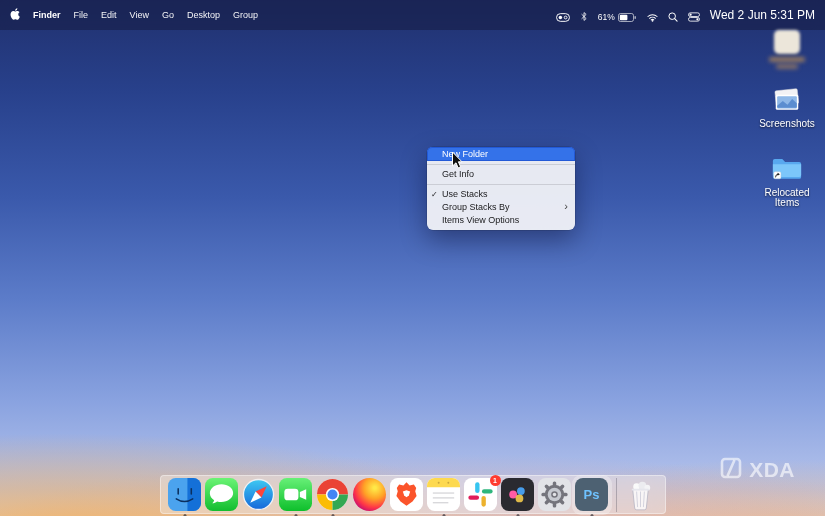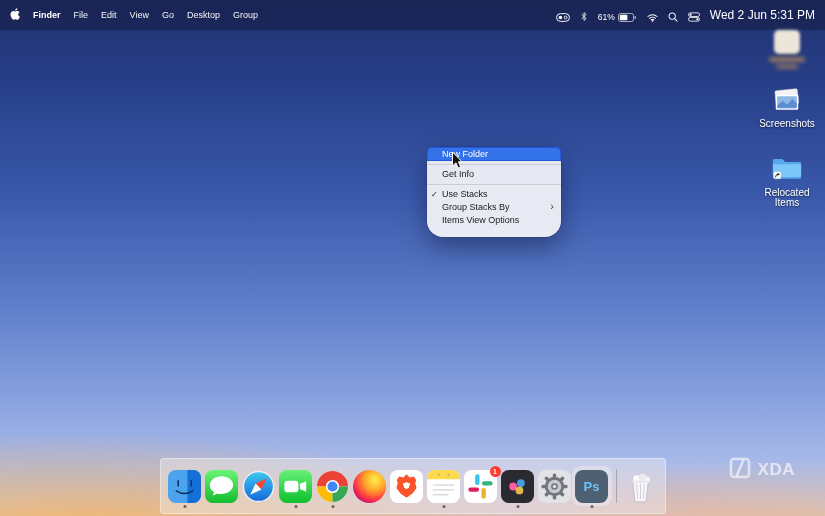--- a/index.html
+++ b/index.html
@@ -30,58 +30,58 @@
   
   .desk-icon { position:absolute; display:flex; flex-direction:column; align-items:center; }
   .desk-label { margin-top:2px; color:#fff; font-size:10px; text-align:center;
     text-shadow:0 1px 2px rgba(0,0,0,0.65); line-height:10px; }
   .blur-blob { width:26px; height:24px; border-radius:5px; background:#ece6da; filter:blur(1.6px); box-shadow:0 1px 2px rgba(0,0,0,0.3); }
   .blur-line { height:5px; border-radius:2px; filter:blur(2px); margin-top:3px; }
   .blur-line.l1 { width:36px; background:rgba(186,142,86,0.75); }
   .blur-line.l2 { width:22px; background:rgba(186,142,86,0.6); margin-top:2px; }
   
   .context-menu {
-    position:absolute; left:427px; top:147px; width:134px;
+    position:absolute; left:427px; top:147px; width:148px;
     background:rgba(246,246,248,0.92); backdrop-filter:blur(18px);
-    border-radius:16px; padding-bottom:10px;
+    border-radius:6px; padding-bottom:3px;
     box-shadow:0 0 0 0.5px rgba(0,0,0,0.22), 0 10px 26px rgba(0,0,30,0.38);
     font-size:9px; color:#1a1a1c;
   }
   .cm-item { position:relative; height:13px; line-height:13px; padding:0 10px 0 15px; white-space:nowrap; }
   .cm-item.highlighted { height:14px; line-height:14px; background:#3472e9; color:#fff;
     border-radius:5px 5px 0 0; box-shadow:inset 0 0 0 1px rgba(20,70,200,0.55); }
   .cm-check { position:absolute; left:4px; top:0; font-size:8px; }
   .cm-chevron { position:absolute; right:7px; top:-1px; font-size:11px; color:#444; }
   .cm-sep { height:1px; background:rgba(0,0,0,0.12); margin:3px 0; }
   
   .cursor { position:absolute; left:451px; top:151px; width:12px; height:19px; pointer-events:none; }
   
   .dock {
     position:absolute; bottom:2px; left:50%; transform:translateX(-50%);
-    display:flex; align-items:center; gap:3px; height:56px; padding:0 7px;
+    display:flex; align-items:center; gap:3px; height:39px; padding:0 7px;
     background:rgba(250,248,250,0.35); border:1px solid rgba(255,255,255,0.4);
     border-radius:4px; backdrop-filter:blur(12px);
   }
   .dock-app { position:relative; width:34px; height:34px; display:flex; align-items:center; justify-content:center; }
   .app-icon { width:33px; height:33px; }
   .app-icon svg { width:100%; height:100%; display:block; }
   .run-dot { position:absolute; bottom:-5px; left:50%; transform:translateX(-50%);
     width:3px; height:3px; border-radius:50%; background:rgba(35,35,45,0.65); }
   .dock-sep { width:1px; height:34px; background:rgba(50,50,70,0.28); margin:0 4px; }
   .badge { position:absolute; top:-3px; right:-3px; width:11px; height:11px; border-radius:50%;
     background:#ff3b30; color:#fff; font-size:7px; line-height:11px; text-align:center; font-weight:bold; }
   .ff { width:33px; height:33px; border-radius:50%;
     background:radial-gradient(circle at 66% 30%, #ffe847 4%, #ffa226 34%, #ff3647 62%, #b5007f 86%, #7a00a8 100%); }
   .ps { width:33px; height:33px; border-radius:8px; background:#001e36; color:#31a8ff;
     display:flex; align-items:center; justify-content:center; font-weight:bold; font-size:13px; }
   .dock-app.selected::before { content:""; position:absolute; inset:-3px;
     background:rgba(255,255,255,0.3); border-radius:9px; }
   
   .watermark { position:absolute; right:30px; bottom:32px; display:flex; align-items:center; gap:6px; }
-  .watermark .wm-text { font-size:17px; font-weight:bold; letter-spacing:0.5px; color:rgba(255,255,255,0.62); }
+  .watermark .wm-text { font-size:21px; font-weight:bold; letter-spacing:0.5px; color:rgba(255,255,255,0.62); }
 </style>
 </head>
 <body>
 
 <div class="menubar">
   <div class="mb-left">
     <span>
       <svg width="10" height="12" viewBox="0 0 14 17">
           <path fill="#fff" d="M11.6 9c0-2 1.6-3 1.7-3.1-.9-1.4-2.4-1.6-2.9-1.6-1.2-.1-2.4.7-3 .7-.6 0-1.6-.7-2.6-.7C3.4 4.3 2.1 5.1 1.4 6.4-.1 8.9 1 12.6 2.4 14.6c.7 1 1.5 2.1 2.6 2.1 1 0 1.4-.7 2.6-.7 1.2 0 1.6.7 2.6.7 1.1 0 1.8-1 2.5-2 .8-1.1 1.1-2.2 1.1-2.3 0 0-2.1-.8-2.2-3.4zM9.6 2.7c.5-.7.9-1.6.8-2.5-.8 0-1.8.5-2.3 1.2-.5.6-1 1.6-.8 2.5.9.1 1.8-.5 2.3-1.2z"></path>
         </svg>

